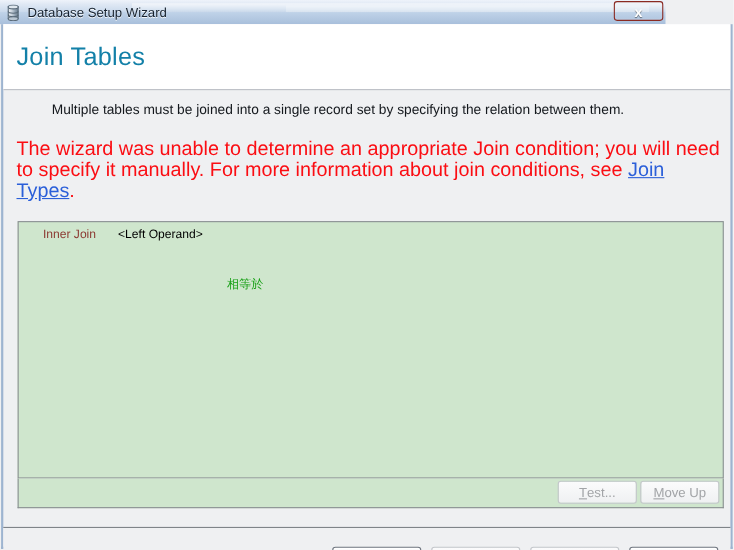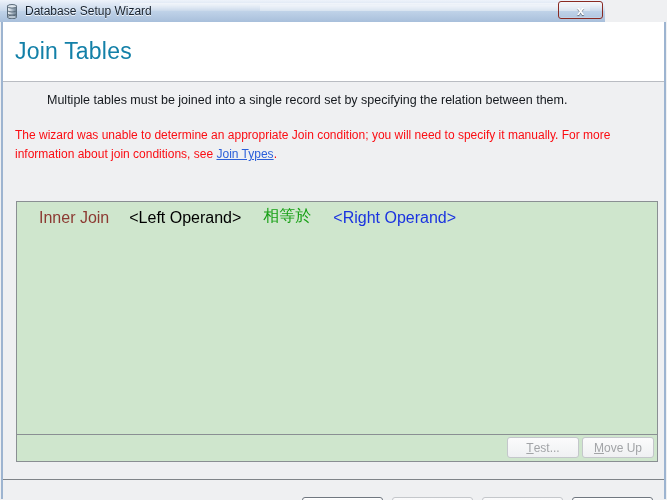--- a/index.html
+++ b/index.html
@@ -144,21 +144,21 @@
     left: 12px; top: 10px;
     font-size: 12.5px;
     color: #14181d;
     white-space: nowrap;
     margin-left: 32px;
   }
   .warn-text {
     position: absolute;
     left: 12px; top: 43px;
     width: 640px;
-    font-size: 12px;
+    font-size: 18px;
     color: #fb0d13;
     line-height: 19px;
   }
   .warn-text .link {
     color: #2b5fd9;
     text-decoration: underline;
     cursor: pointer;
   }
   .warn-text .redperiod { color: #fb0d13; }
 
@@ -171,23 +171,23 @@
     box-sizing: border-box;
     background: #cfe6cd;
     border: 1px solid #8a8f93;
     overflow: hidden;
   }
   .join-row {
     position: absolute;
     left: 0; top: 5px;
     height: 20px;
     display: flex;
-    align-items: flex-end;
+    align-items: flex-start;
     white-space: nowrap;
-    font-size: 16px;
+    font-size: 11px;
     cursor: pointer;
   }
   .jr-cell { display: inline-block; }
   .jr-type   { color: #8c3a32; padding-left: 22px; }
   .jr-left   { color: #000000; padding-left: 20px; }
   .jr-op     { color: #18a016; padding-left: 22px; margin-top: 44px; }
   .jr-right  { color: #1a33e0; padding-left: 22px; }
 
   
   .join-toolbar {
@@ -309,21 +309,20 @@
 
       <div class="intro-text">Multiple tables must be joined into a single record set by specifying the relation between them.</div>
 
       <div class="warn-text"><span>The wizard was unable to determine an appropriate Join condition; you will need to specify it manually.  For more information about join conditions, see </span><span class="link">Join Types</span><span class="redperiod">.</span></div>
 
       <div class="join-panel">
         <div class="join-row">
           <span class="jr-cell jr-type">Inner Join</span>
           <span class="jr-cell jr-left">&lt;Left Operand&gt;</span>
           <span class="jr-cell jr-op">相等於</span>
-          <span class="jr-cell jr-right">&lt;Right Operand&gt;</span>
         </div>
       </div>
 
       <div class="join-toolbar">
         <div class="join-toolbar-inner">
           <div class="btn disabled">
               <span class="mn">T</span>
               <span>est...</span>
             </div>
           <div class="btn disabled">

